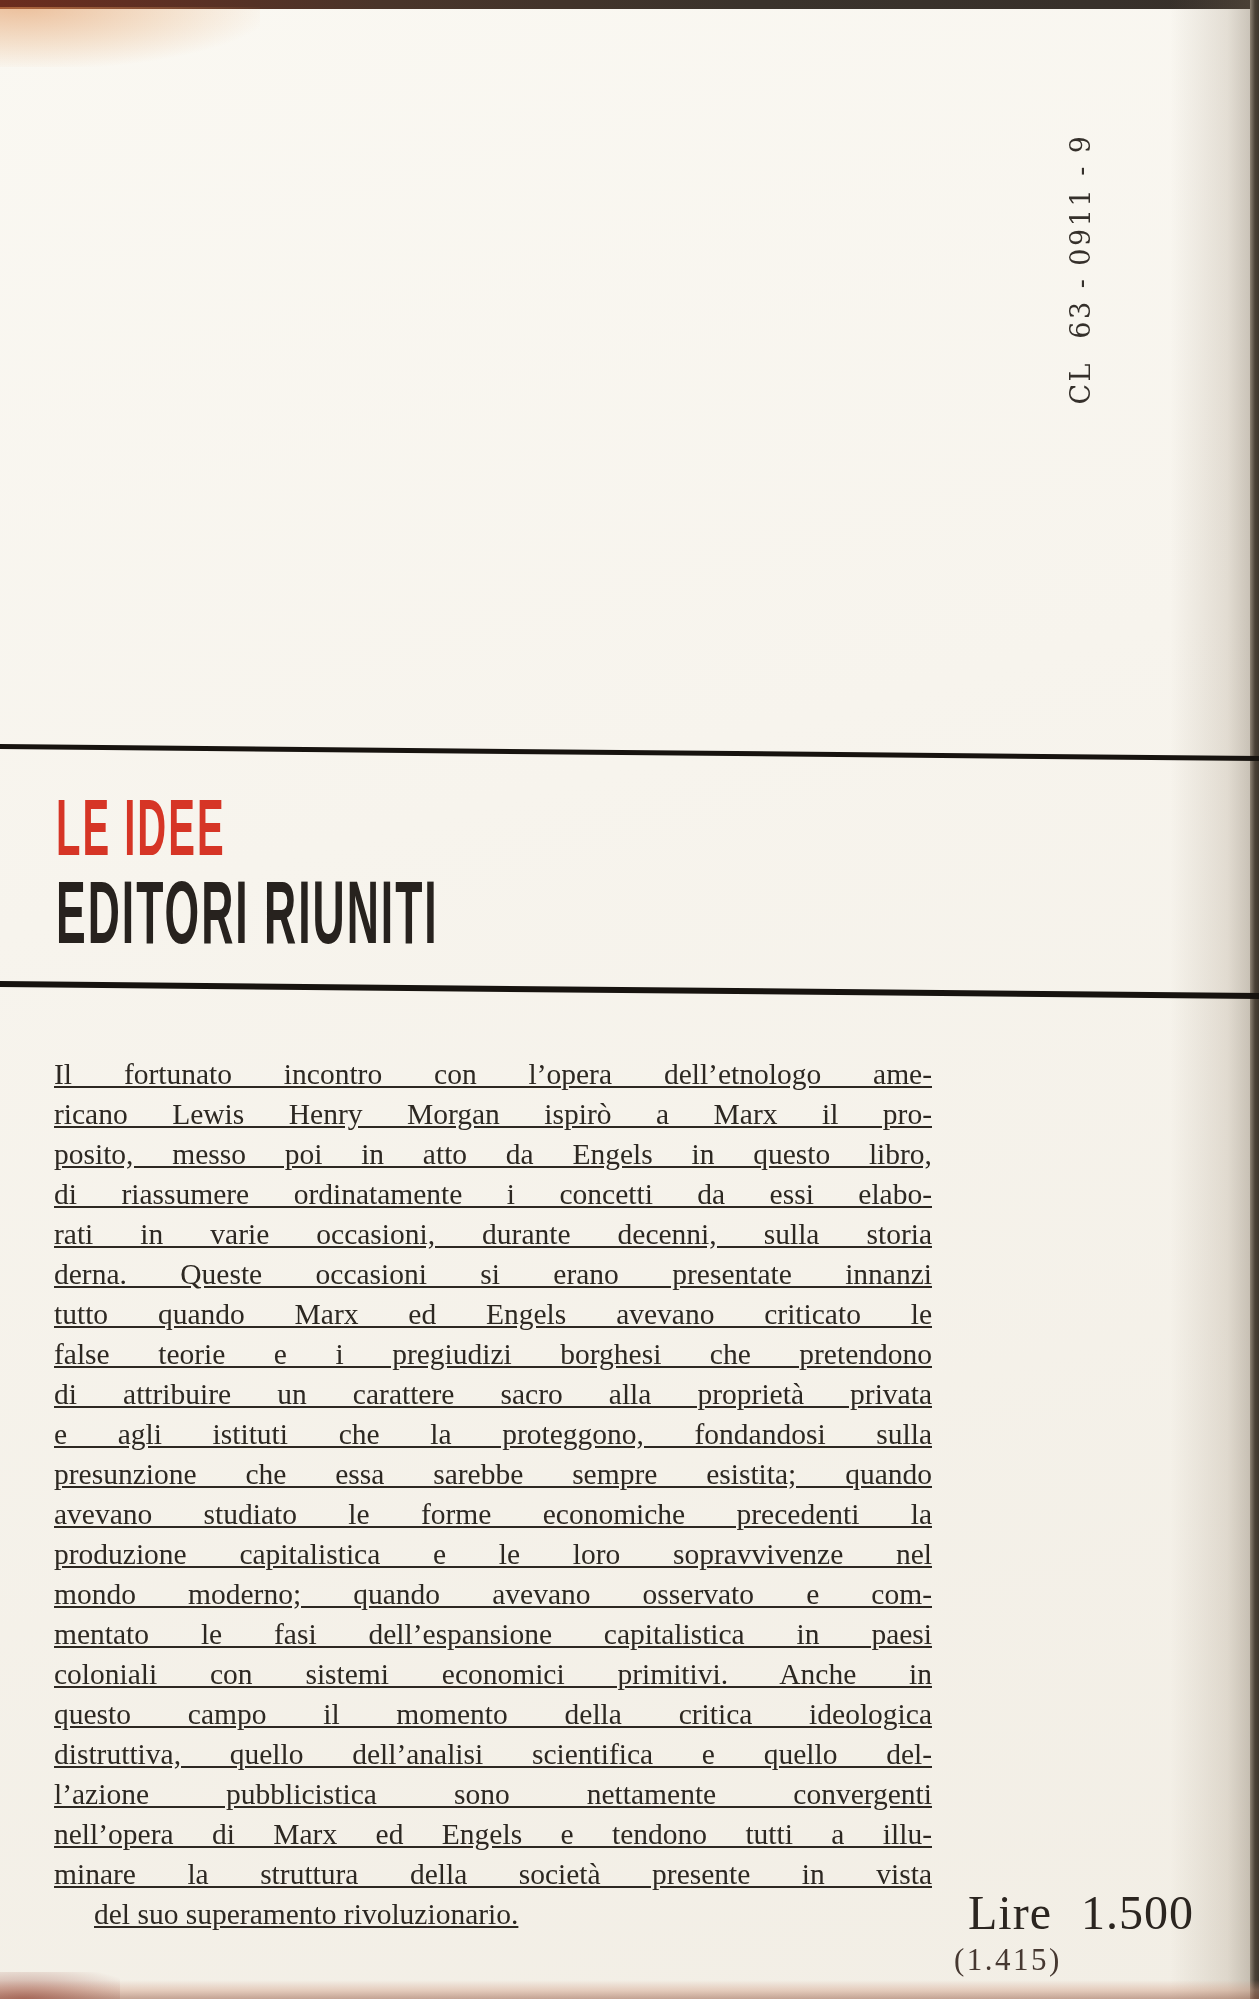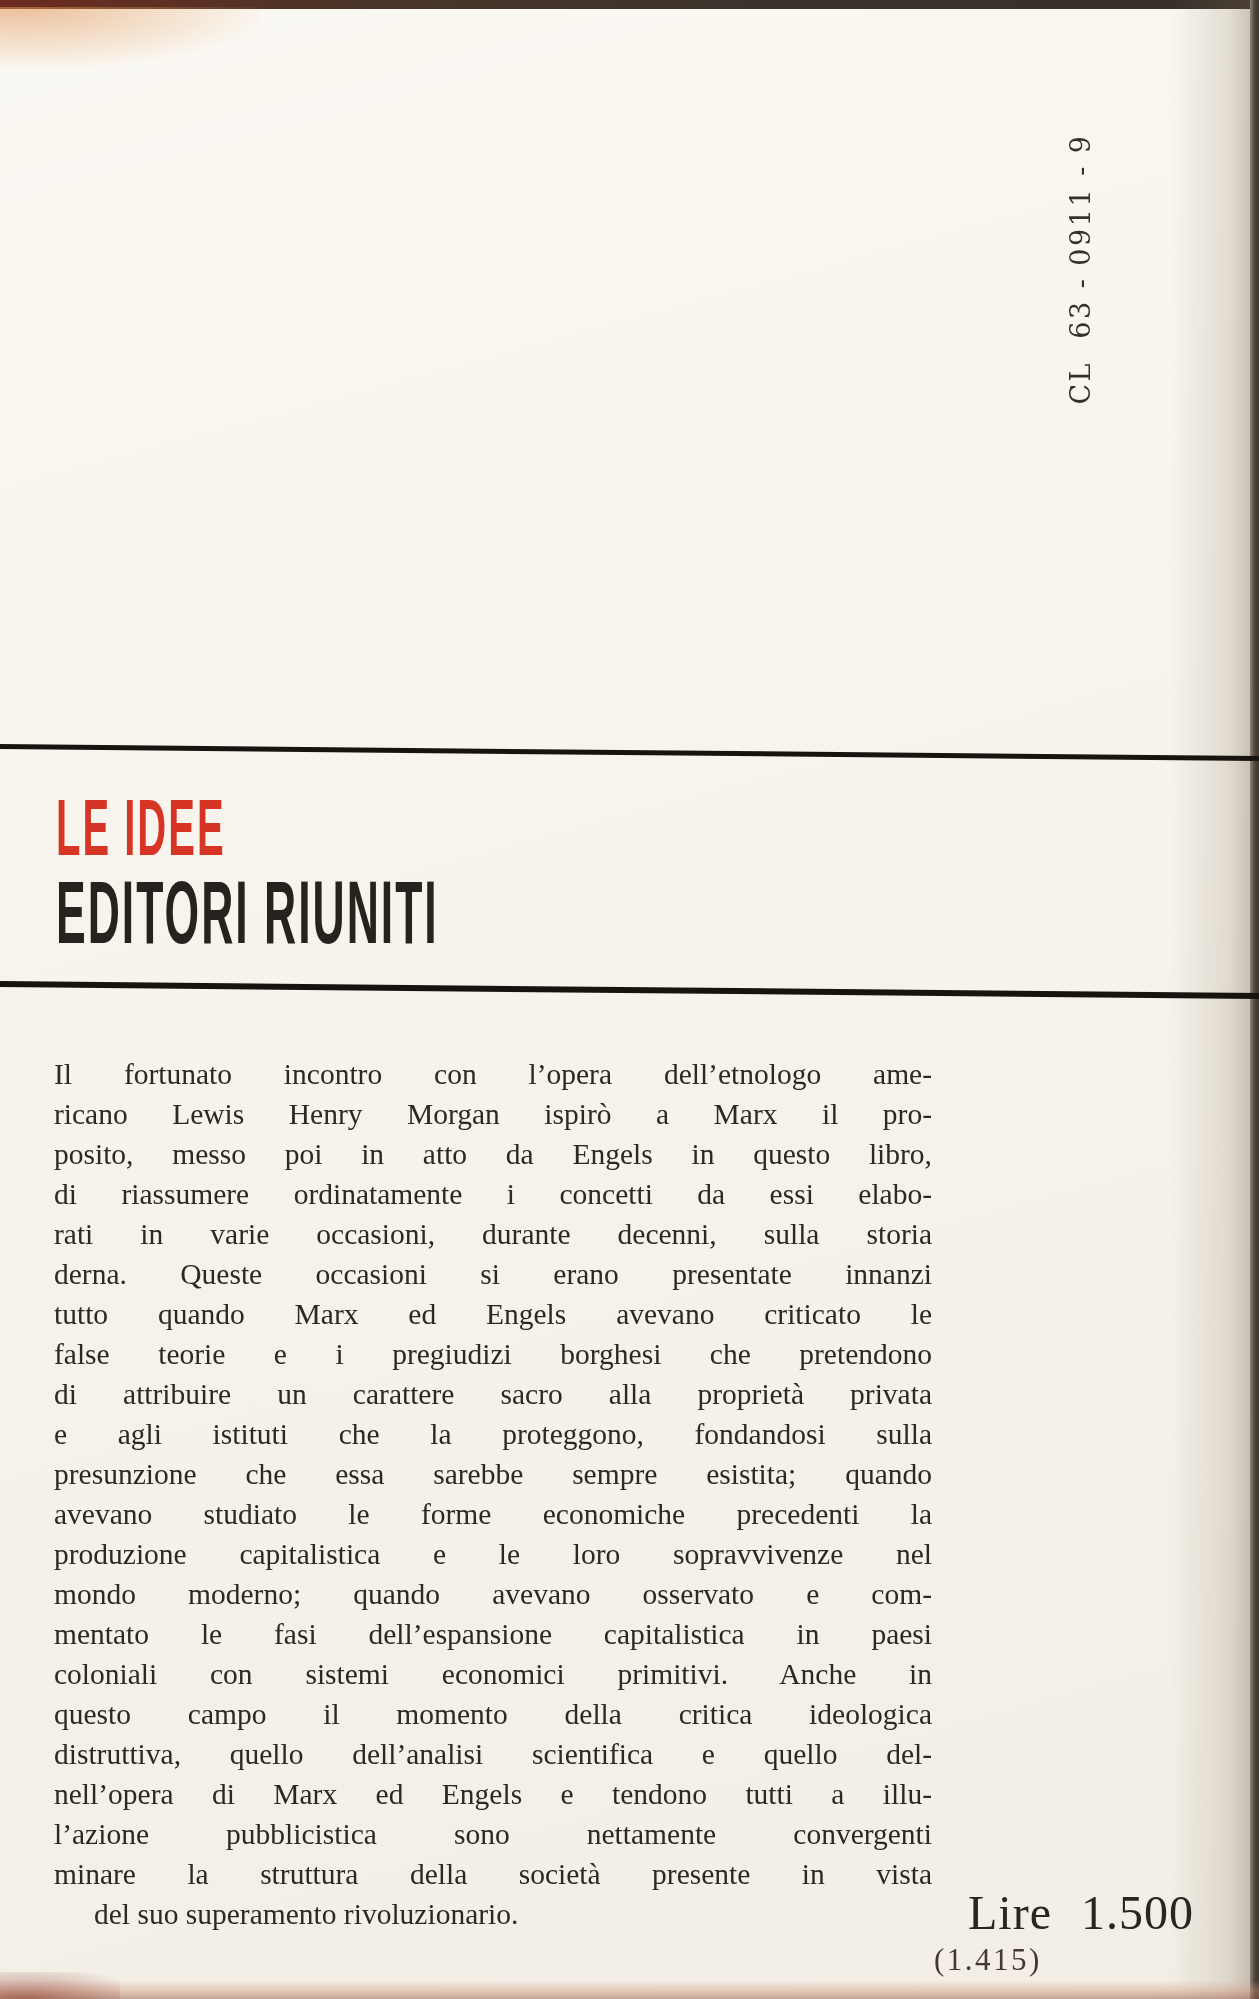--- a/index.html
+++ b/index.html
@@ -50,31 +50,31 @@
   .rule-bottom{top:981px;height:6px;transform:rotate(0.55deg);}
   
   .display-line{position:absolute;left:56px;white-space:nowrap;
     font-family:"Liberation Sans",sans-serif;font-weight:700;line-height:1;}
   .display-inner{display:inline-block;transform:scaleX(0.5);transform-origin:0 50%;letter-spacing:4px;}
   .series-title{top:788px;font-size:80px;color:#d63526;}
   .publisher-name{top:868px;font-size:89px;color:#27221e;}
   
   .blurb{
     position:absolute;left:54px;top:1054px;width:878px;
-    font-size:29.5px;line-height:40px;color:#2d2822;
+    font-size:29.5px;line-height:40px;color:#2d2822;text-decoration:underline;
   }
   .blurb-line{text-align:justify;text-align-last:justify;white-space:normal;}
   .blurb-line:last-child{text-align-last:left;margin-left:40px;}
   
   .price-lire{
     position:absolute;left:968px;top:1885px;
     font-size:48px;color:#2b2520;word-spacing:16px;letter-spacing:1px;white-space:nowrap;
   }
   .price-alt{
-    position:absolute;left:934px;top:1942px;
+    position:absolute;left:954px;top:1942px;
     font-size:31px;color:#463831;letter-spacing:2.5px;white-space:nowrap;
   }
 </style>
 </head>
 <body>
 
 <div class="page">
 
   <div class="top-edge"></div>
   <div class="corner-stain"></div>
@@ -107,22 +107,22 @@
       <div class="blurb-line">di attribuire un carattere sacro alla proprietà privata</div>
       <div class="blurb-line">e agli istituti che la proteggono, fondandosi sulla</div>
       <div class="blurb-line">presunzione che essa sarebbe sempre esistita; quando</div>
       <div class="blurb-line">avevano studiato le forme economiche precedenti la</div>
       <div class="blurb-line">produzione capitalistica e le loro sopravvivenze nel</div>
       <div class="blurb-line">mondo moderno; quando avevano osservato e com-</div>
       <div class="blurb-line">mentato le fasi dell’espansione capitalistica in paesi</div>
       <div class="blurb-line">coloniali con sistemi economici primitivi. Anche in</div>
       <div class="blurb-line">questo campo il momento della critica ideologica</div>
       <div class="blurb-line">distruttiva, quello dell’analisi scientifica e quello del-</div>
+      <div class="blurb-line">l’azione pubblicistica sono nettamente convergenti</div>
       <div class="blurb-line">nell’opera di Marx ed Engels e tendono tutti a illu-</div>
-      <div class="blurb-line">l’azione pubblicistica sono nettamente convergenti</div>
       <div class="blurb-line">minare la struttura della società presente in vista</div>
       <div class="blurb-line">del suo superamento rivoluzionario.</div>
     </div>
 
   <div class="price-lire">Lire 1.500</div>
   <div class="price-alt">(1.415)</div>
 
   <div class="bottom-edge"></div>
   <div class="bottom-left-stain"></div>
 

